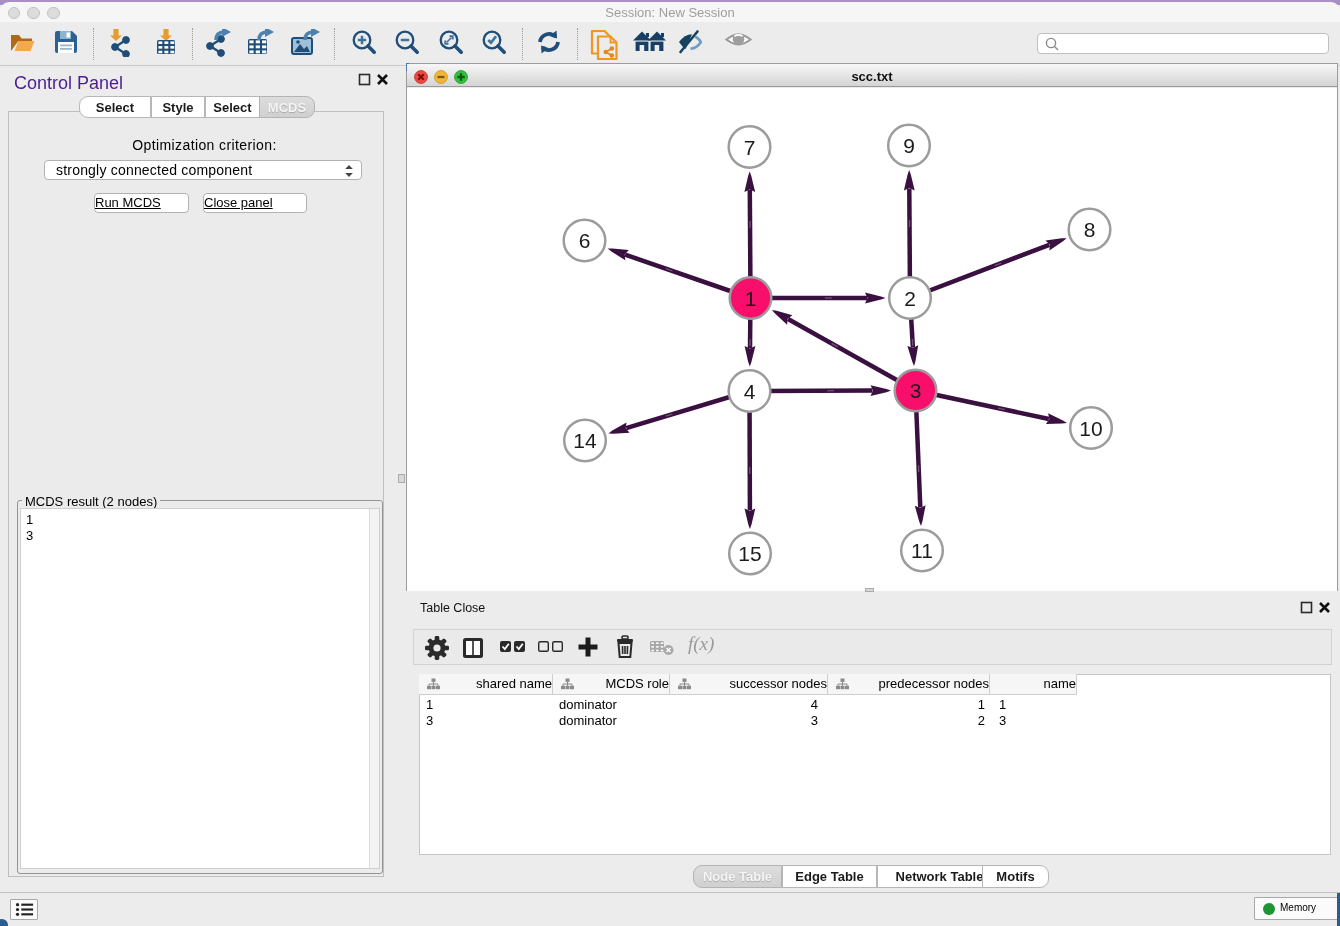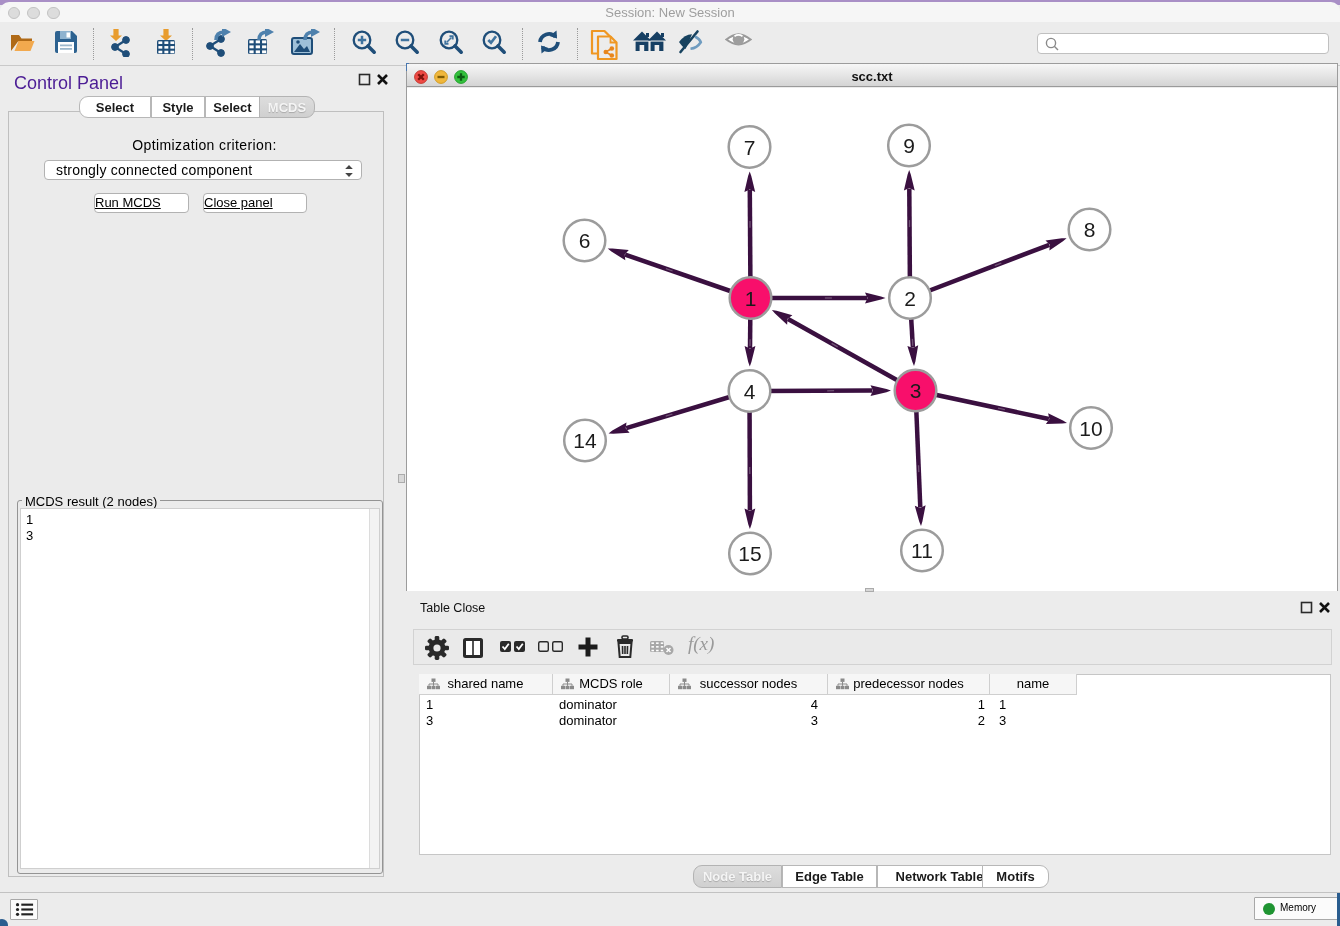--- a/index.html
+++ b/index.html
@@ -34,21 +34,21 @@
 #netcanvas{left:0;top:24px;width:930px;height:503px;background:#fff;}
 #bhandle{left:458px;top:524px;width:9px;height:4px;background:#d8d8d8;border:1px solid #ababab;}
 .nl{font-size:21px;fill:#1b1b1b;text-anchor:middle;dominant-baseline:central;}
 .wn{fill:#fff;stroke:#9c9c9c;stroke-width:2.5;}
 .pink{fill:#f80f6b;stroke:#9c9c9c;stroke-width:2.5;}
 .ah{stroke:none;fill:#3a1040;}
 
 #tp-title{left:420px;top:601px;font-size:12.5px;color:#111;}
 #tp-toolbar{left:413px;top:629px;width:919px;height:36px;border:1px solid #d2d2d2;background:#eaeaea;}
 #tp-table{left:419px;top:674px;width:912px;height:181px;background:#fff;border:1px solid #c6c6c6;}
-.hcell{position:absolute;top:674px;height:21px;background:#f6f6f6;border-right:1px solid #cfcfcf;border-bottom:1px solid #cfcfcf;font-size:13px;text-align:center;line-height:20px;color:#000;}
+.hcell{position:absolute;top:674px;height:21px;background:#f6f6f6;border-right:1px solid #cfcfcf;border-bottom:1px solid #cfcfcf;font-size:13px;text-align:right;line-height:20px;color:#000;}
 .rtext{position:absolute;font-size:13px;color:#000;height:16px;line-height:16px;}
 .btab{position:absolute;top:865px;height:23px;background:#fff;border:1px solid #b7b7b7;font-size:13px;font-weight:bold;text-align:center;line-height:22px;color:#1a1a1a;}
 #btab-node{position:absolute;left:693px;top:865px;width:89px;height:23px;background:linear-gradient(#dddddd,#d0d0d0);border:1px solid #b3b3b3;border-radius:9px 0 0 9px;font-size:13px;font-weight:bold;text-align:center;line-height:22px;color:#f5f5f5;text-shadow:0 1px 1px #a8a8a8;}
 
 #statusbar{left:0;top:892px;width:1340px;height:34px;background:#ececec;border-top:1px solid #c2c2c2;}
 .sbtn{position:absolute;background:#fbfbfb;border:1px solid #a8a8a8;border-radius:1px;}
 </style></head>
 <body>
 <div id="purple" class="abs"></div>
 <div id="titlebar" class="abs"></div>

